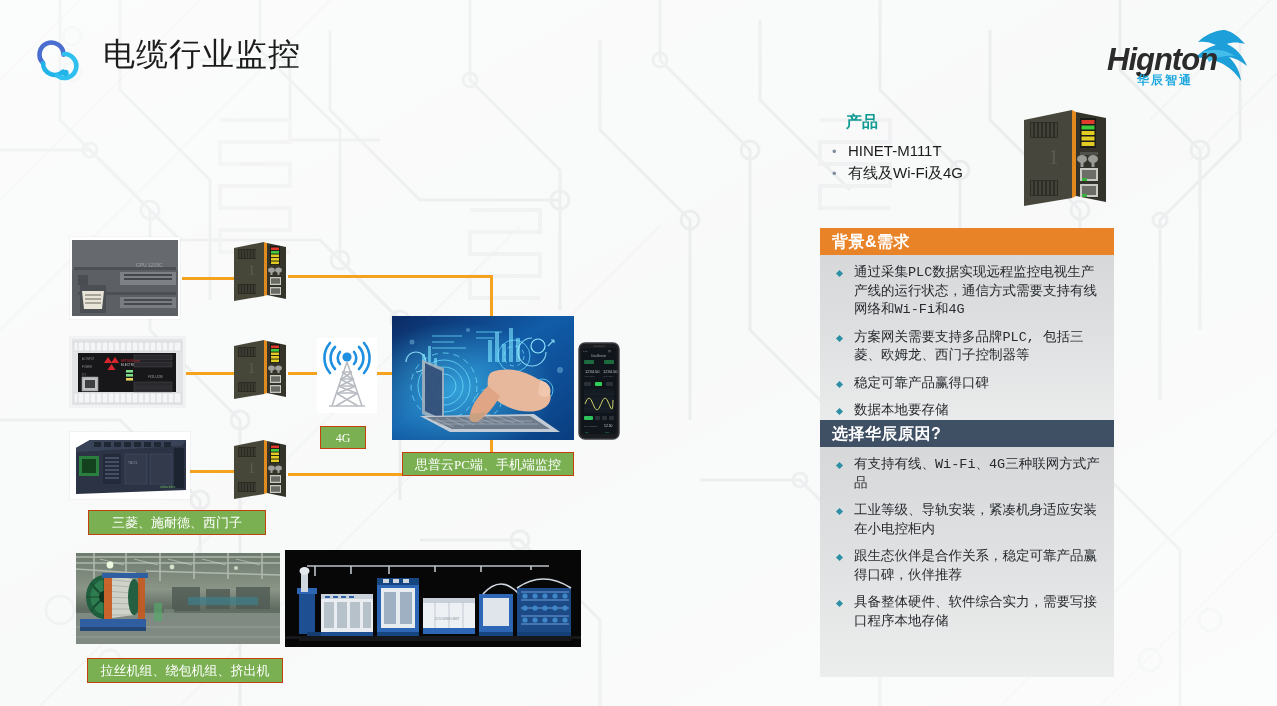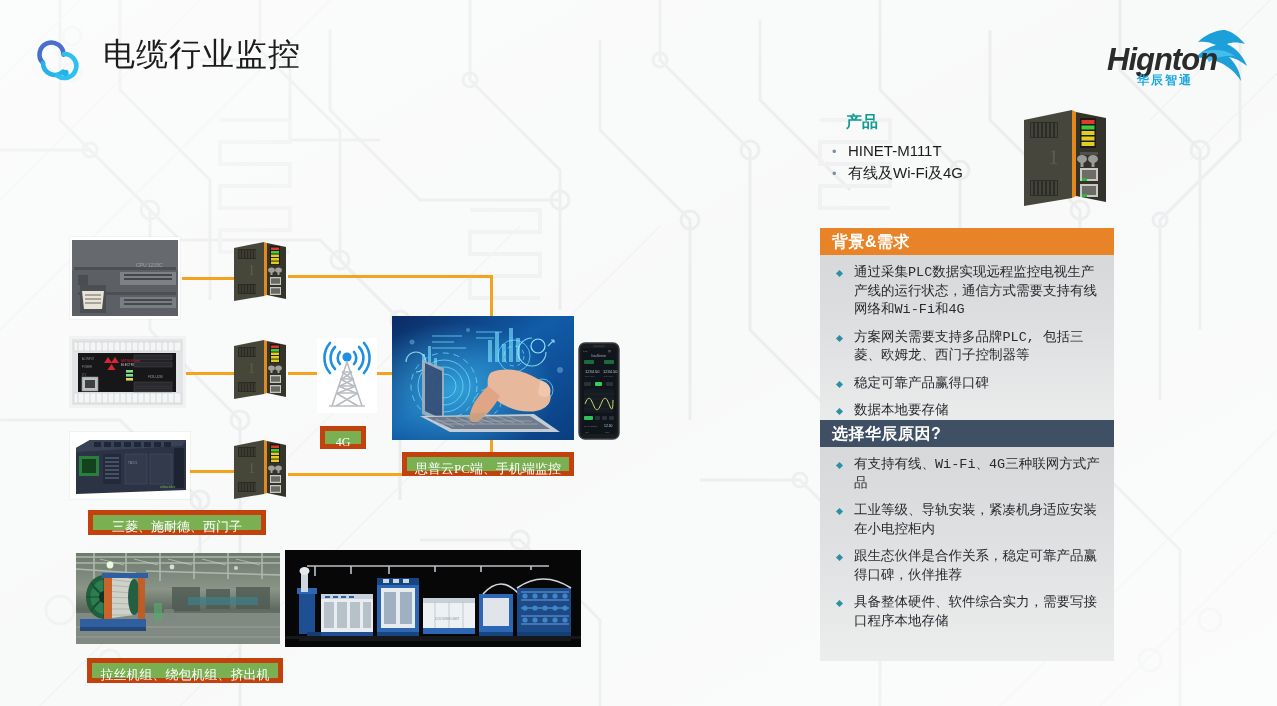--- a/index.html
+++ b/index.html
@@ -76,21 +76,21 @@
   }
   .bullet:last-child { margin-bottom:8px; }
   .bullet::before {
     content:"";
     position:absolute; left:9px; top:7px;
     width:5px; height:5px; background:#2d8fa6;
     transform:rotate(45deg);
   }
   #panel-bg { top:228px; }
   #panel-why { top:420px; }
-  #panel-why .panel-bd { padding-bottom:22px; }
+  #panel-why .panel-bd { padding-bottom:38px; }
   
   .plc {
     position:absolute;
     background:#ffffff;
     box-shadow:0 0 0 1px rgba(0,0,0,.03);
   }
   
   .plc-siemens { left:70px; top:237px; width:110px; height:82px; }
   
   .plc-mitsu { left:70px; top:337px; width:115px; height:70px; }
@@ -107,21 +107,21 @@
   .laptop { position:absolute; left:392px; top:316px; width:182px; height:124px; }
   .phone  { position:absolute; left:578px; top:342px; width:42px; height:98px; }
 
   .line { position:absolute; background:#f5a31e; }
   .lh { height:3px; }
   .lv { width:3px; }
 
   .glabel {
     position:absolute;
     background:#7ab052;
-    border:5px solid #c2410c;
+    border:1px solid #c2410c;
     color:#ffffff;
     font-size:13px;
     font-family:"Liberation Serif", serif;
     text-align:center;
     white-space:nowrap;
   }
   #lbl-4g { left:320px; top:426px; width:46px; height:23px; line-height:22px; font-size:12px; }
   #lbl-cloud { left:402px; top:452px; width:172px; height:24px; line-height:23px; }
   #lbl-plcs { left:88px; top:510px; width:178px; height:25px; line-height:24px; }
   #lbl-mach { left:87px; top:658px; width:196px; height:25px; line-height:24px; }

